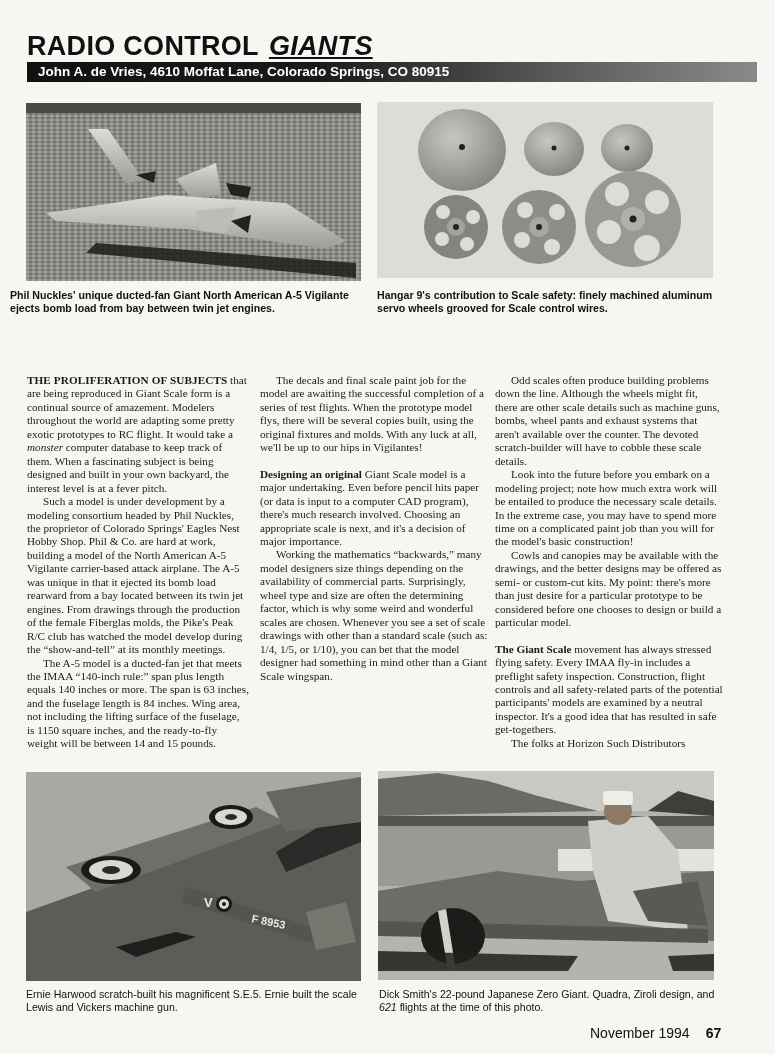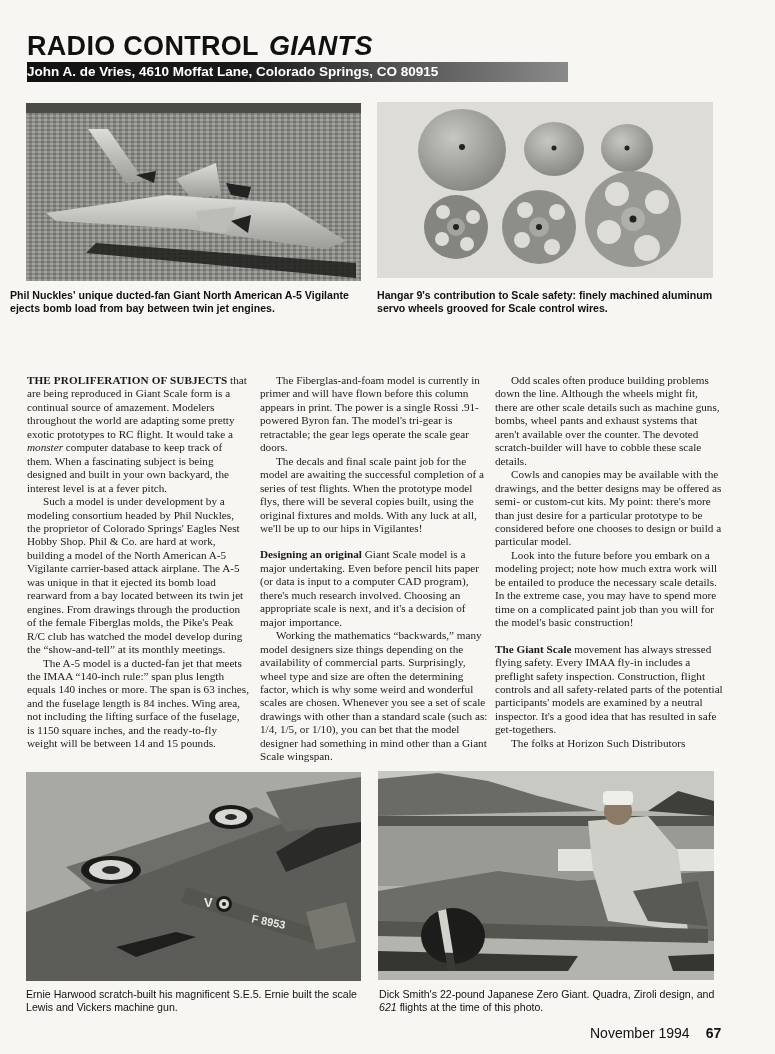--- a/index.html
+++ b/index.html
@@ -9,27 +9,27 @@
     position: relative;
     font-family: "Liberation Serif", serif;
     color: #1a1a1a;
   }
   .title {
     position: absolute; left: 27px; top: 33px;
     font-family: "Liberation Sans", sans-serif;
     font-weight: 700; font-size: 27px; letter-spacing: 0.3px;
     color: #111; line-height: 1; white-space: nowrap;
   }
-  .title .giants { font-style: italic; margin-left: 10px; }
+  .title .giants { font-style: italic; margin-left: 10px; text-decoration: underline; }
   .byline {
-    position: absolute; left: 27px; top: 62px; width: 541px; height: 20px;
+    position: absolute; left: 27px; top: 62px; width: 730px; height: 20px;
     background: linear-gradient(90deg, #111 0%, #1a1a1a 40%, #555 70%, #8a8a8a 100%);
     color: #fff;
     font-family: "Liberation Sans", sans-serif; font-weight: 700;
-    font-size: 13.5px; line-height: 20px; padding-left: 0; box-sizing: border-box;
+    font-size: 13.5px; line-height: 20px; padding-left: 11px; box-sizing: border-box;
     white-space: nowrap;
   }
   .photo { position: absolute; overflow: hidden; }
   .caption {
     position: absolute;
     font-family: "Liberation Sans", sans-serif;
     font-size: 10.6px; line-height: 13px; color: #111; font-weight: 700;
   }
   .caption.light { font-weight: 400; }
   .col {
@@ -124,30 +124,29 @@
 </div>
 <div class="caption" style="left:377px; top:289px; width:345px;">Hangar 9's contribution to Scale safety: finely machined aluminum servo wheels grooved for Scale control wires.</div>
 
 <div class="col" style="left:27px; width:222px;">
   <p class="noindent"><span class="head-caps">THE PROLIFERATION OF SUBJECTS</span><span> that are being reproduced in Giant Scale form is a continual source of amazement. Modelers throughout the world are adapting some pretty exotic prototypes to RC flight. It would take a </span><i>monster</i><span> computer database to keep track of them. When a fascinating subject is being designed and built in your own backyard, the interest level is at a fever pitch.</span></p>
   <p>Such a model is under development by a modeling consortium headed by Phil Nuckles, the proprietor of Colorado Springs' Eagles Nest Hobby Shop. Phil &amp; Co. are hard at work, building a model of the North American A-5 Vigilante carrier-based attack airplane. The A-5 was unique in that it ejected its bomb load rearward from a bay located between its twin jet engines. From drawings through the production of the female Fiberglas molds, the Pike's Peak R/C club has watched the model develop during the “show-and-tell” at its monthly meetings.</p>
   <p>The A-5 model is a ducted-fan jet that meets the IMAA “140-inch rule:” span plus length equals 140 inches or more. The span is 63 inches, and the fuselage length is 84 inches. Wing area, not including the lifting surface of the fuselage, is 1150 square inches, and the ready-to-fly weight will be between 14 and 15 pounds.</p>
 </div>
 
 <div class="col" style="left:260px; width:228px;">
-  <p>The Fiberglas-and-foam model is currently in primer and will have flown before this column appears in print. The power is a single Rossi .91-powered Byron fan. The model's tri-gear is retractable; the gear legs operate the scale gear doors.</p>
   <p>The decals and final scale paint job for the model are awaiting the successful completion of a series of test flights. When the prototype model flys, there will be several copies built, using the original fixtures and molds. With any luck at all, we'll be up to our hips in Vigilantes!</p>
   <p class="noindent gap"><b>Designing an original</b><span> Giant Scale model is a major undertaking. Even before pencil hits paper (or data is input to a computer CAD program), there's much research involved. Choosing an appropriate scale is next, and it's a decision of major importance.</span></p>
   <p><span>Working the mathematics “backwards,” many model designers size things depending on the availability of commercial parts. Surprisingly, wheel type and size are often the determining factor, which is why some weird and wonderful scales are chosen. Whenever you see a set of scale drawings with other than a standard scale (such as: </span><span>1/4</span>, <span>1/5</span>, or <span>1/10</span><span>), you can bet that the model designer had something in mind other than a Giant Scale wingspan.</span></p>
 </div>
 
 <div class="col" style="left:495px; width:228px;">
   <p>Odd scales often produce building problems down the line. Although the wheels might fit, there are other scale details such as machine guns, bombs, wheel pants and exhaust systems that aren't available over the counter. The devoted scratch-builder will have to cobble these scale details.</p>
+  <p>Look into the future before you embark on a modeling project; note how much extra work will be entailed to produce the necessary scale details. In the extreme case, you may have to spend more time on a complicated paint job than you will for the model's basic construction!</p>
   <p>Cowls and canopies may be available with the drawings, and the better designs may be offered as semi- or custom-cut kits. My point: there's more than just desire for a particular prototype to be considered before one chooses to design or build a particular model.</p>
-  <p>Look into the future before you embark on a modeling project; note how much extra work will be entailed to produce the necessary scale details. In the extreme case, you may have to spend more time on a complicated paint job than you will for the model's basic construction!</p>
   <p class="noindent gap"><b>The Giant Scale</b><span> movement has always stressed flying safety. Every IMAA fly-in includes a preflight safety inspection. Construction, flight controls and all safety-related parts of the potential participants' models are examined by a neutral inspector. It's a good idea that has resulted in safe get-togethers.</span></p>
   <p>The folks at Horizon Such Distributors</p>
 </div>
 
 <div class="photo" style="left:26px; top:772px; width:335px; height:209px;">
   <svg width="335" height="209" viewBox="0 0 335 209">
     <rect width="335" height="209" fill="#5c5c59"></rect>
     <path d="M0 0 L335 0 L335 20 L0 140 Z" fill="#a9a9a4"></path>
     <path d="M40 95 L230 35 L260 50 L70 120 Z" fill="#6e6e6a"></path>
     <path d="M90 175 L150 160 L170 165 L110 185 Z" fill="#1e1e1c"></path>

